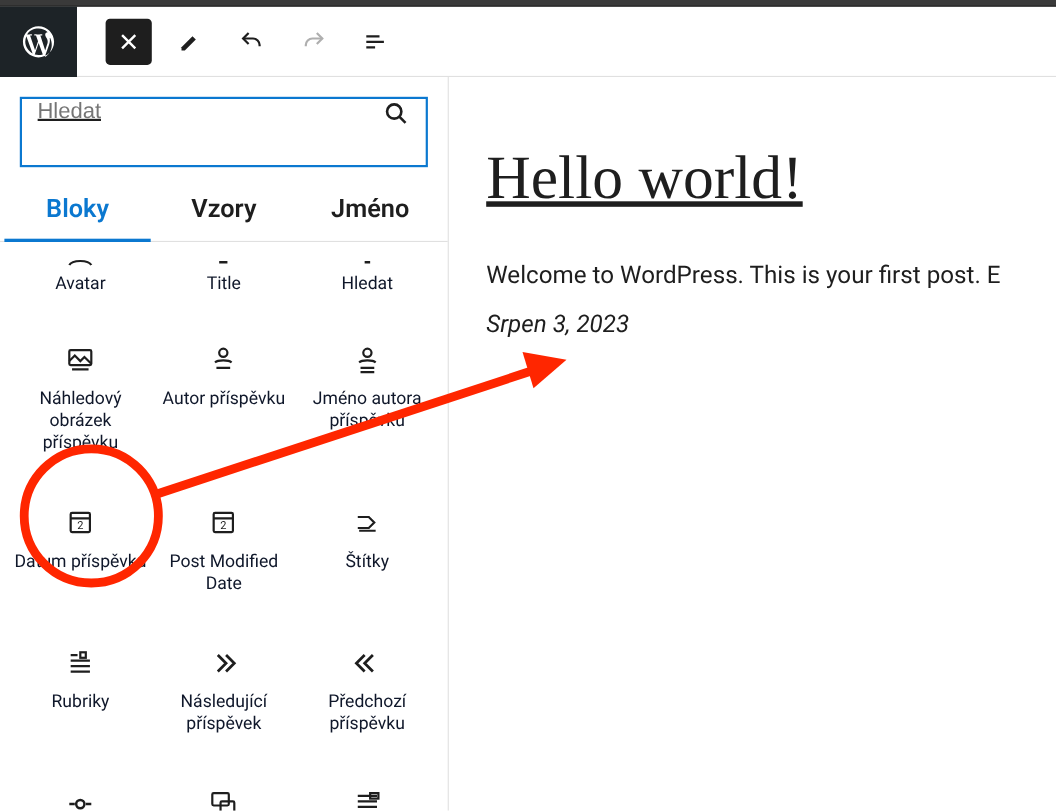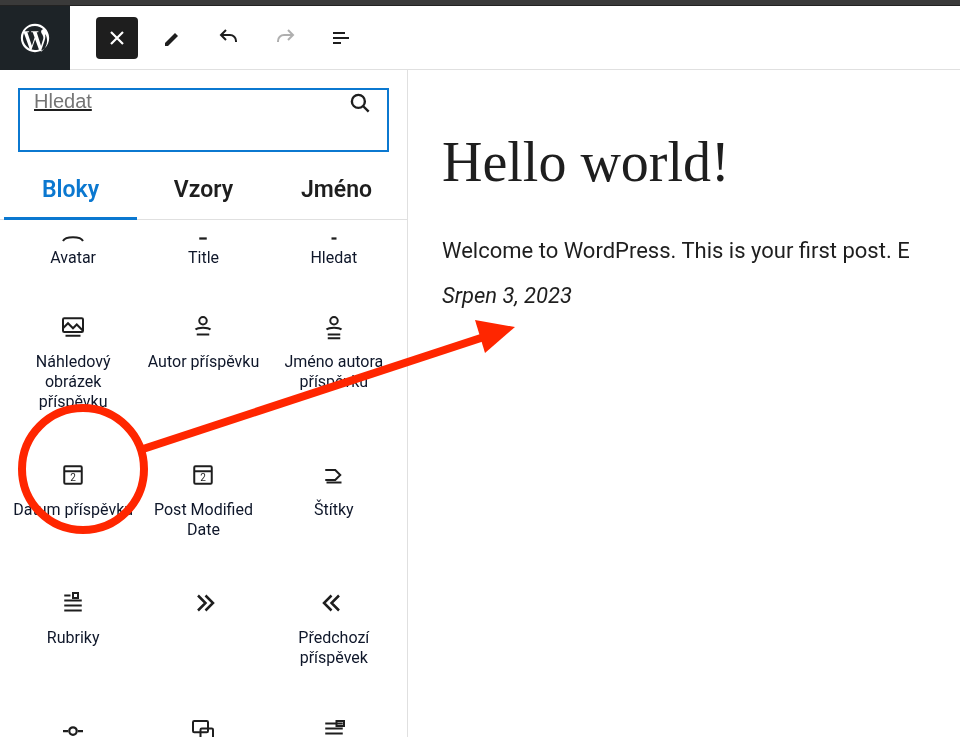--- a/index.html
+++ b/index.html
@@ -22,21 +22,21 @@
   .tabs { display:flex; border-bottom:1px solid #e0e0e0; padding: 0 4px; }
   .tab { flex:1; text-align:center; font-size:23px; font-weight:600; padding:14px 0 16px; cursor:pointer; position:relative; }
   .tab.active::after { content:""; position:absolute; left:0; right:0; bottom:-1px; height:3px; background:#0b78d0; }
   .tab.active { color:#0b78d0; }
   .block-grid { display:grid; grid-template-columns: repeat(3, 1fr); padding: 0 8px; overflow:hidden; }
   .block-item { display:flex; flex-direction:column; align-items:center; justify-content:flex-start; padding: 4px 4px 18px; cursor:pointer; text-align:center; }
   .block-icon { width:30px; height:30px; display:flex; align-items:center; justify-content:center; }
   .block-label { font-size:16px; margin-top:10px; line-height:1.25; color:#0f172a; max-width: 120px; }
   .row-top .block-icon { height: 14px; }
   .editor { flex:1; padding: 60px 0 0 34px; position:relative; }
-  .post-title { font-family: Georgia, "Times New Roman", serif; font-size:56px; font-weight:400; margin-bottom: 44px; }
+  .post-title { font-family: Georgia, "Times New Roman", serif; font-size:56px; font-weight:400; margin-bottom: 44px; text-decoration: underline; }
   .post-body { font-size:22px; margin-bottom: 20px; white-space: nowrap; }
   .post-date { font-size:22px;font-style:italic; }
   
   .anno { position:absolute; pointer-events:none; }
   .circle { position:absolute; left:18px; top:404px; width:130px; height:130px; border:8px solid #ff2600; border-radius:50%; }
   .arrow-svg { position:absolute; left:130px; top:295px; width:400px; height:170px; }
 </style>
 </head>
 <body>
 
@@ -191,28 +191,29 @@
             </svg>
           </div>
         <div class="block-label">Rubriky</div>
       </div>
       <div class="block-item" style="padding-top:30px">
         <div class="block-icon">
             <svg viewBox="0 0 24 24" fill="none" stroke="#1e1e1e" stroke-width="2">
               <path d="M8 6l6 6-6 6M14 6l6 6-6 6"></path>
             </svg>
           </div>
+        <div class="block-label">Následující příspěvek</div>
       </div>
       <div class="block-item" style="padding-top:30px">
         <div class="block-icon">
             <svg viewBox="0 0 24 24" fill="none" stroke="#1e1e1e" stroke-width="2">
               <path d="M16 6l-6 6 6 6M10 6l-6 6 6 6"></path>
             </svg>
           </div>
-        <div class="block-label">Předchozí příspěvek</div>
+        <div class="block-label">Předchozí příspěvku</div>
       </div>
 
       <div class="block-item" style="padding-top:30px">
         <div class="block-icon">
             <svg viewBox="0 0 24 24" fill="none" stroke="#1e1e1e" stroke-width="1.8">
               <path d="M8 12H4M20 12h-4"></path>
               <circle cx="12" cy="12" r="3"></circle>
             </svg>
           </div>
 

